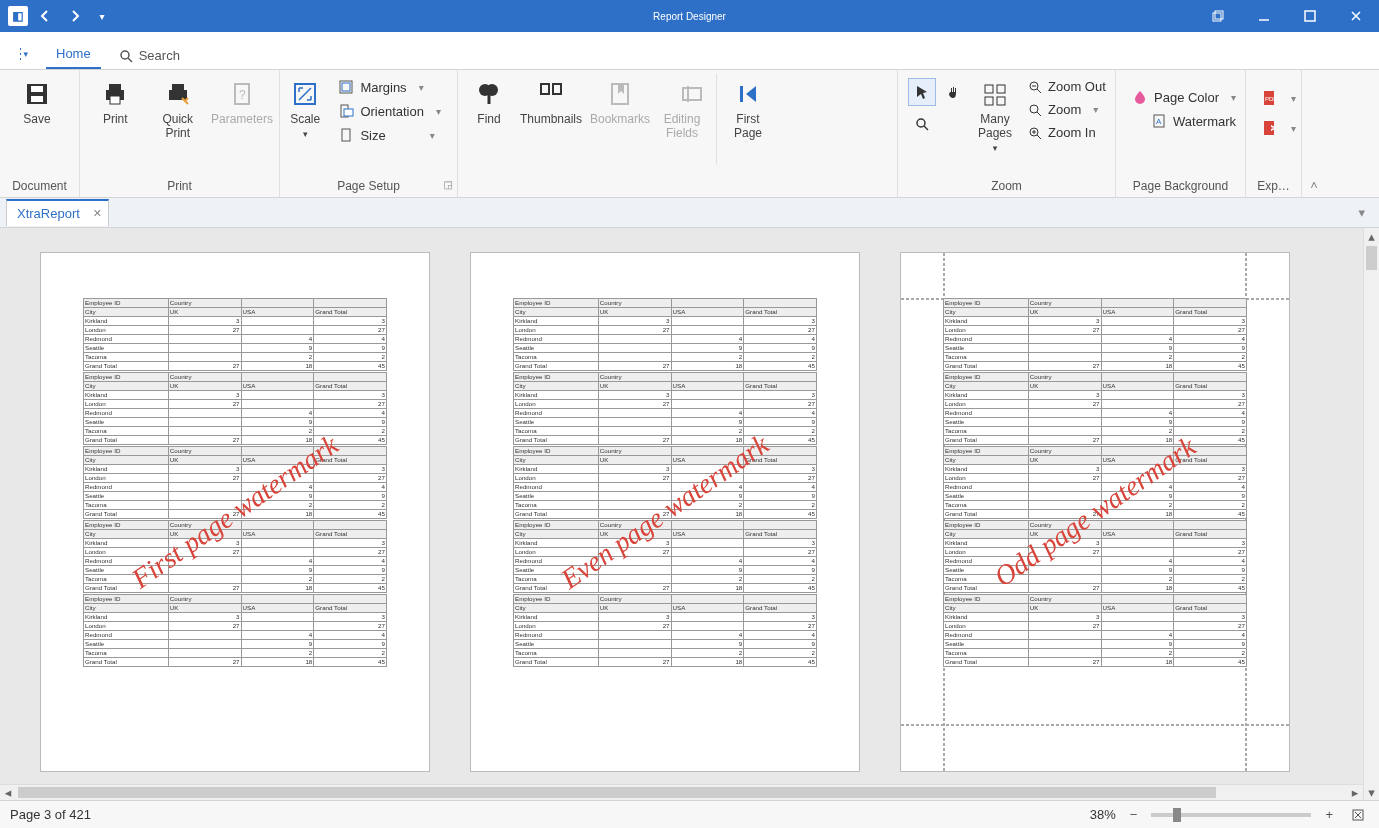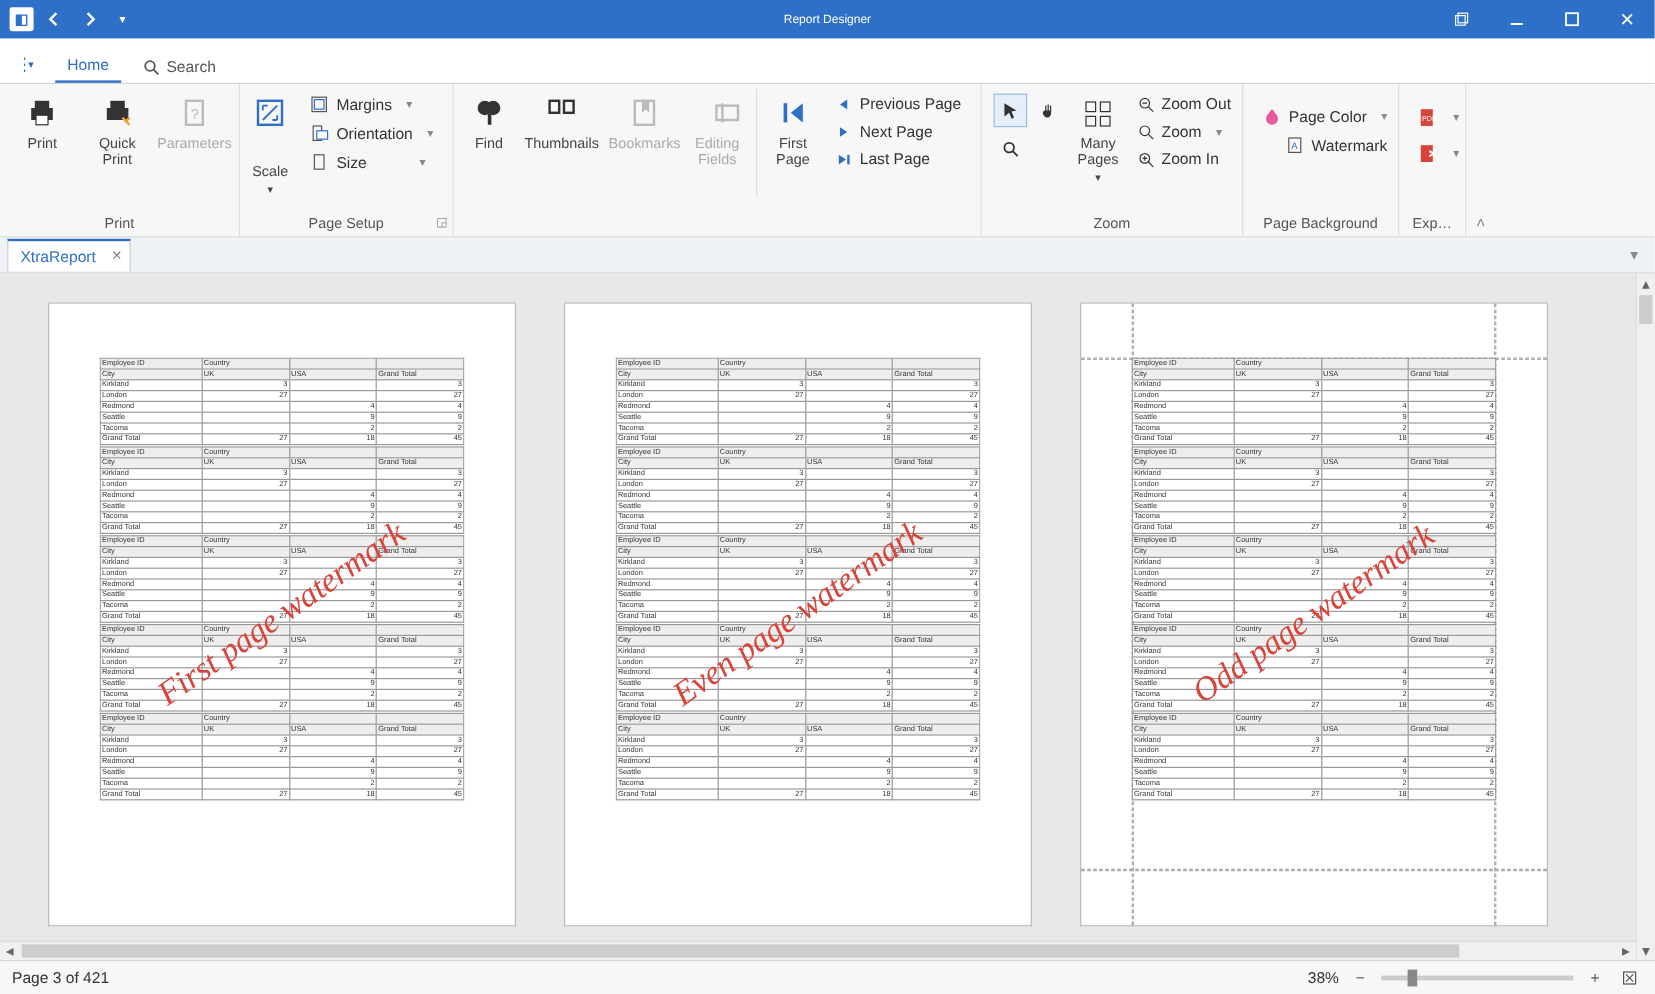--- a/index.html
+++ b/index.html
@@ -167,20 +167,35 @@
     <svg width="14" height="14" viewBox="0 0 14 14">
         <circle cx="6" cy="6" r="4" stroke="#555" fill="none" stroke-width="1.5"></circle>
         <line x1="9" y1="9" x2="13" y2="13" stroke="#555" stroke-width="1.5"></line>
       </svg>
     <span>Search</span>
   </div>
 </div>
 
 <div class="ribbon">
 
+  <div class="ribbon-group" style="width:80px;">
+    <div class="group-body">
+      <div class="big-btn">
+        <div class="icon">
+          <svg width="28" height="28">
+              <rect x="4" y="4" width="20" height="20" fill="#333"></rect>
+              <rect x="8" y="6" width="12" height="6" fill="#fff"></rect>
+              <rect x="8" y="16" width="12" height="6" fill="#fff"></rect>
+            </svg>
+        </div>
+        <div class="label">Save</div>
+      </div>
+    </div>
+    <div class="group-label">Document</div>
+  </div>
 
   <div class="ribbon-group" style="width:200px;">
     <div class="group-body">
       <div class="big-btn">
         <div class="icon">
           <svg width="28" height="28">
               <rect x="5" y="10" width="18" height="10" fill="#333"></rect>
               <rect x="8" y="4" width="12" height="6" fill="#333"></rect>
               <rect x="9" y="16" width="10" height="8" fill="#fff" stroke="#333"></rect>
             </svg>
@@ -205,21 +220,21 @@
             </svg>
         </div>
         <div class="label">Parameters</div>
       </div>
     </div>
     <div class="group-label">Print</div>
   </div>
 
   <div class="ribbon-group" style="width:178px;">
     <div class="group-body">
-      <div class="big-btn" style="width:48px;gap:24px;">
+      <div class="big-btn" style="width:48px;">
         <div class="icon">
           <svg width="28" height="28">
               <rect x="4" y="4" width="20" height="20" fill="none" stroke="#2e6fc7" stroke-width="2"></rect>
               <path d="M8 20 L20 8 M8 8h4M8 8v4 M20 20h-4 M20 20v-4" stroke="#2e6fc7" stroke-width="1.5" fill="none"></path>
             </svg>
         </div>
         <div class="label"><span>Scale</span><br><span style="font-size:9px;">▾</span></div>
       </div>
       <div class="small-stack">
         <div class="small-btn">
@@ -291,41 +306,20 @@
       </div>
       <div style="width:1px; background:#e0e0e0; height:90px; margin:0 4px;"></div>
       <div class="big-btn" style="width:46px;">
         <div class="icon">
           <svg width="28" height="28">
               <rect x="6" y="6" width="3" height="16" fill="#2e6fc7"></rect>
               <path d="M22 6v16l-10-8z" fill="#2e6fc7"></path>
             </svg>
         </div>
         <div class="label">First Page</div>
-      </div>
-      <div class="small-stack">
-        <div class="small-btn">
-          <svg width="14" height="14">
-              <path d="M10 3v8L4 7z" fill="#2e6fc7"></path>
-            </svg>
-          <span>Previous Page</span>
-        </div>
-        <div class="small-btn">
-          <svg width="14" height="14">
-              <path d="M4 3v8l6-4z" fill="#2e6fc7"></path>
-            </svg>
-          <span>Next  Page</span>
-        </div>
-        <div class="small-btn">
-          <svg width="14" height="14">
-              <path d="M3 3v8l6-4z" fill="#2e6fc7"></path>
-              <rect x="10" y="3" width="2" height="8" fill="#2e6fc7"></rect>
-            </svg>
-          <span>Last  Page</span>
-        </div>
       </div>
     </div>
   </div>
 
   <div class="ribbon-group" style="width:218px;">
     <div class="group-body">
       <div class="tool-cluster">
         <div class="row">
           <div class="sq active">
               <svg width="16" height="16">

